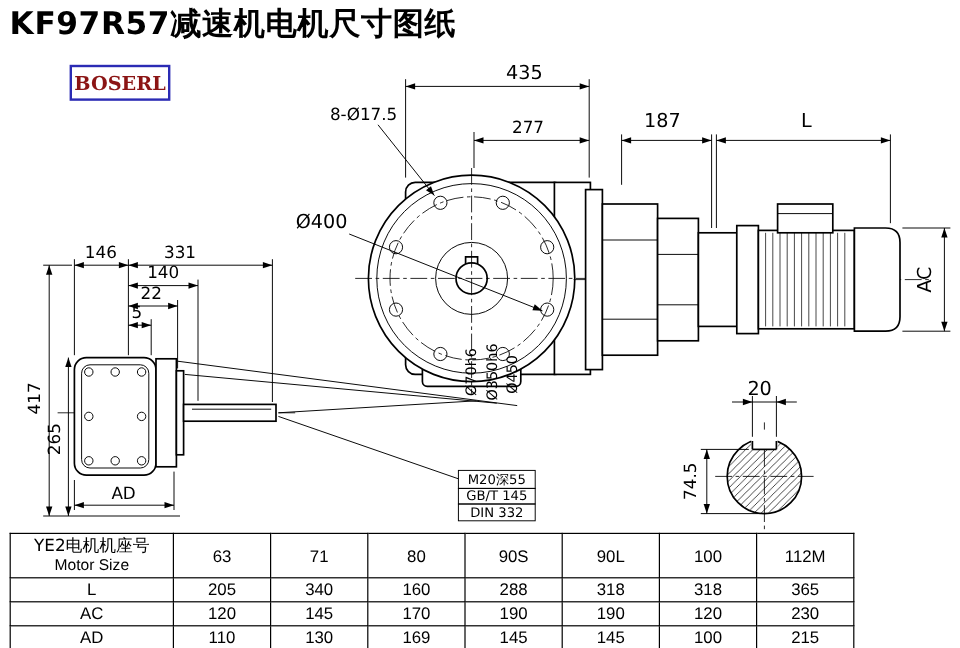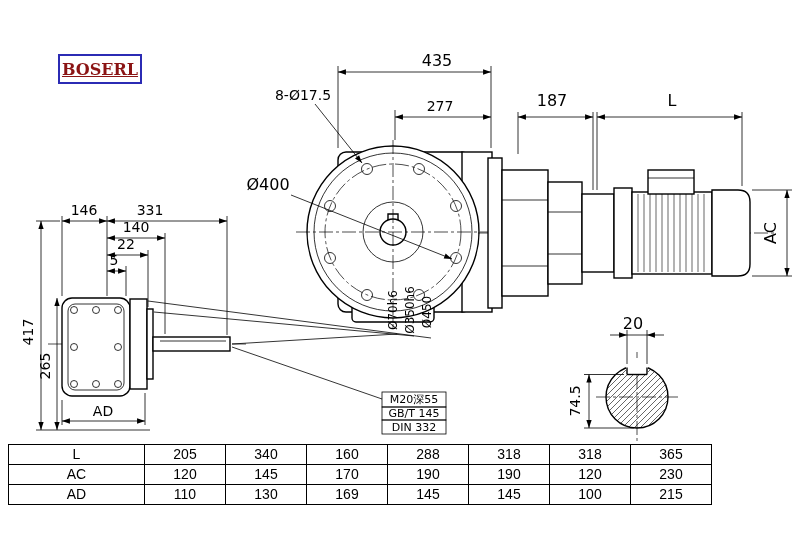--- a/index.html
+++ b/index.html
@@ -2,21 +2,21 @@
 <html><head>
 <meta charset="utf-8">
 <style>
   html,body { margin:0; padding:0; background:#fff; }
   .canvas { position:relative; width:800px; height:540px; background:#fff; overflow:hidden;
             font-family:"Liberation Sans", sans-serif; color:#000; }
   .page-title { position:absolute; left:8px; top:2px; margin:0; font-size:26px; font-weight:bold;
                 letter-spacing:0.5px; font-family:"DejaVu Sans", sans-serif; }
   .brand-box { position:absolute; left:58px; top:54px; width:80px; height:26px;
                border:2px solid #2b2bb4; display:flex; align-items:center; justify-content:center; }
-  .brand-box span { font-family:"DejaVu Serif", serif; font-weight:bold; font-size:16px; color:#8b1414;text-decoration:underline; }
+  .brand-box span { font-family:"DejaVu Serif", serif; font-weight:bold; font-size:16px; color:#8b1414; }
   svg.drawing { position:absolute; left:0; top:0; }
   svg .of  { fill:#fff; stroke:#000; stroke-width:1.4; }
   svg .ol  { fill:none; stroke:#000; stroke-width:1.4; }
   svg .tl  { fill:none; stroke:#000; stroke-width:0.8; }
   svg .fin { fill:none; stroke:#000; stroke-width:0.6; }
   svg .cl  { fill:none; stroke:#000; stroke-width:0.7; stroke-dasharray:14 3 3 3; }
   svg .dim { fill:none; stroke:#000; stroke-width:0.8; }
   svg text { font-family:"DejaVu Sans", sans-serif; fill:#000; }
   svg .dt  { font-size:14px; }
   svg .dtl { font-size:16px; }
@@ -29,20 +29,21 @@
   .dim-table tr.hdr-row td { height:36px; }
   .dim-table tr.val-row td { height:19px; }
   .hdr-l1 { font-size:14px; font-family:"DejaVu Sans", sans-serif; }
   .hdr-l2 { font-size:13px; }
 </style>
 </head>
 <body>
 
 <div class="canvas">
 
+  <h1 class="page-title">KF97R57减速机电机尺寸图纸</h1>
 
   <div class="brand-box">
     <span>BOSERL</span>
   </div>
 
   <svg class="drawing" width="800" height="444" viewBox="0 0 800 444">
     <defs>
       <marker id="ar" viewBox="0 0 10 8" markerWidth="11" markerHeight="9" refX="9.5" refY="4" orient="auto-start-reverse">
         <path d="M0.5,1 L9.5,4 L0.5,7 Z" fill="#000"></path>
       </marker>
@@ -238,20 +239,33 @@
       <col style="width:136px">
       <col style="width:81px">
         <col style="width:81px">
         <col style="width:81px">
         <col style="width:81px">
       <col style="width:81px">
         <col style="width:81px">
         <col style="width:81px">
     </colgroup>
     <tbody>
+      <tr class="hdr-row">
+        <td>
+          <div class="hdr-l1">YE2电机机座号</div>
+          <div class="hdr-l2">Motor Size</div>
+        </td>
+        <td>63</td>
+        <td>71</td>
+        <td>80</td>
+        <td>90S</td>
+        <td>90L</td>
+        <td>100</td>
+        <td>112M</td>
+      </tr>
       <tr class="val-row">
         <td>L</td>
         <td>205</td>
         <td>340</td>
         <td>160</td>
         <td>288</td>
         <td>318</td>
         <td>318</td>
         <td>365</td>
       </tr>

